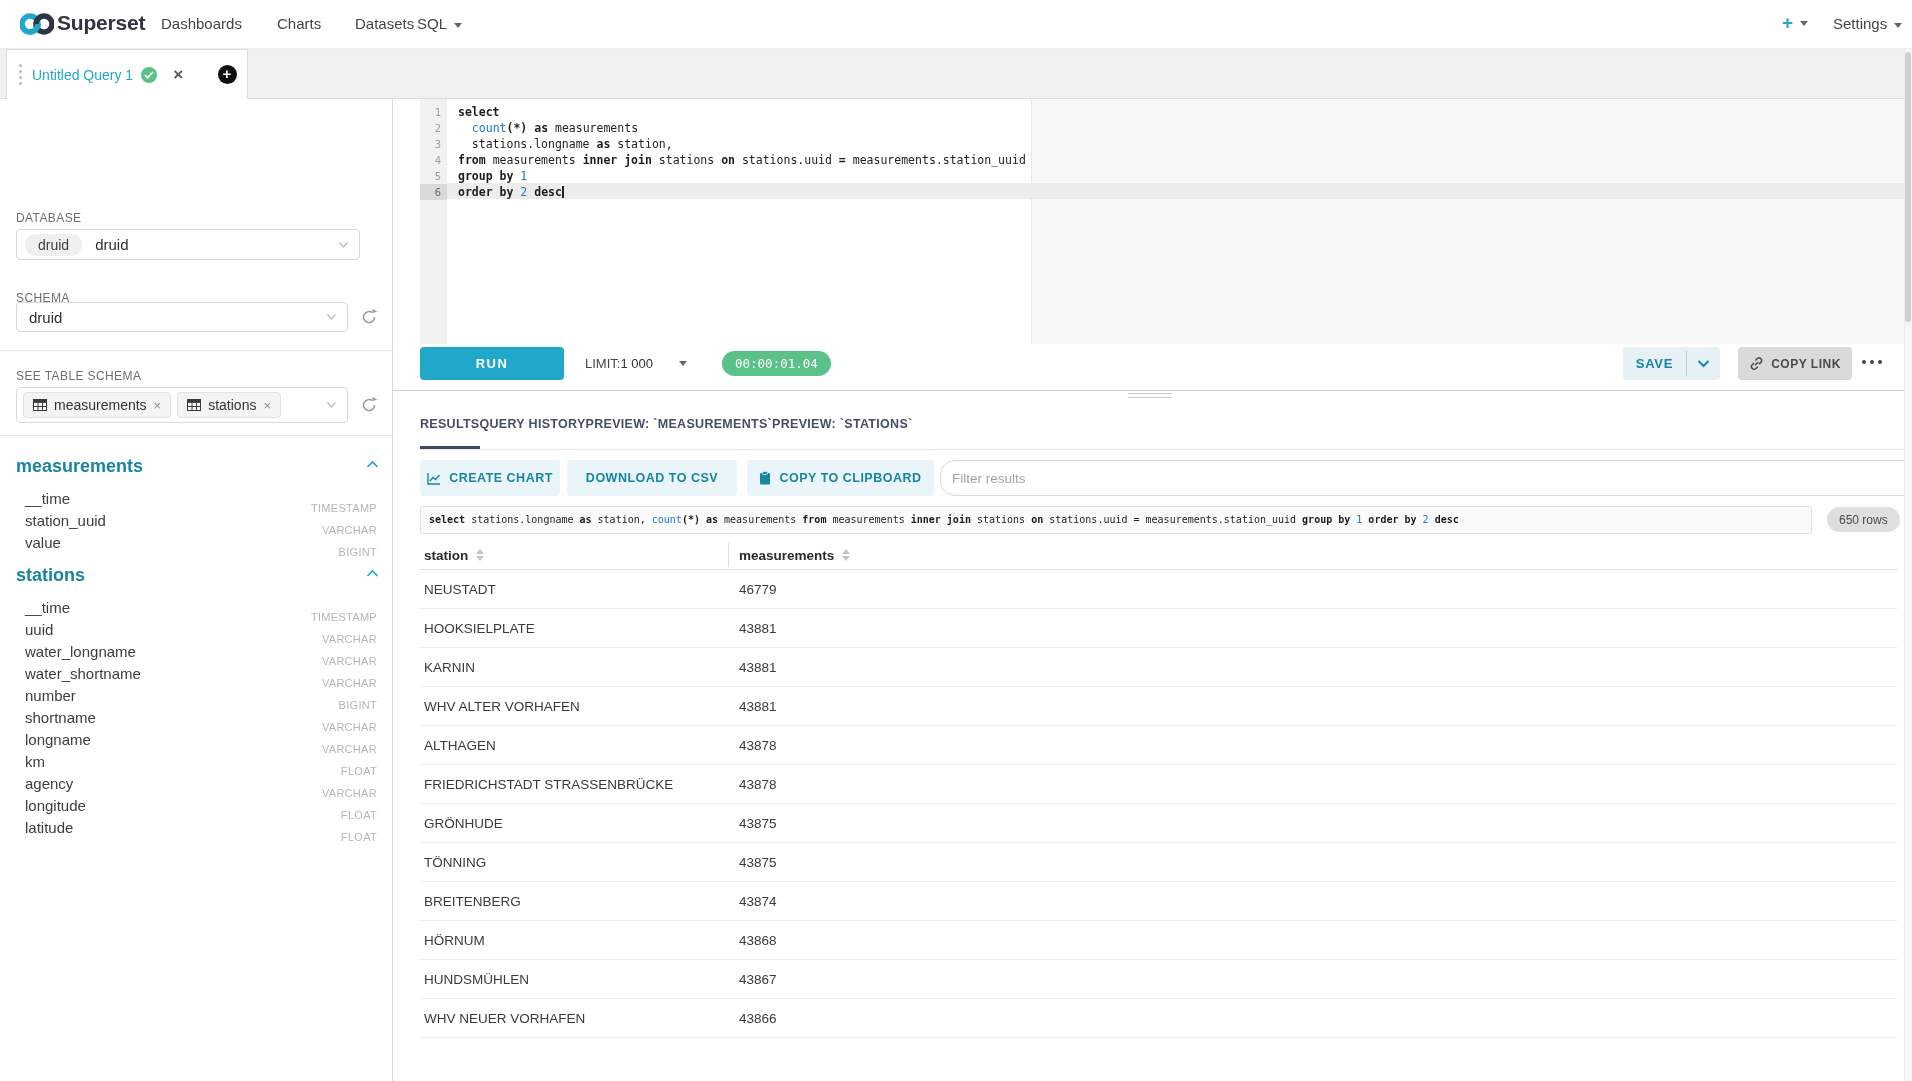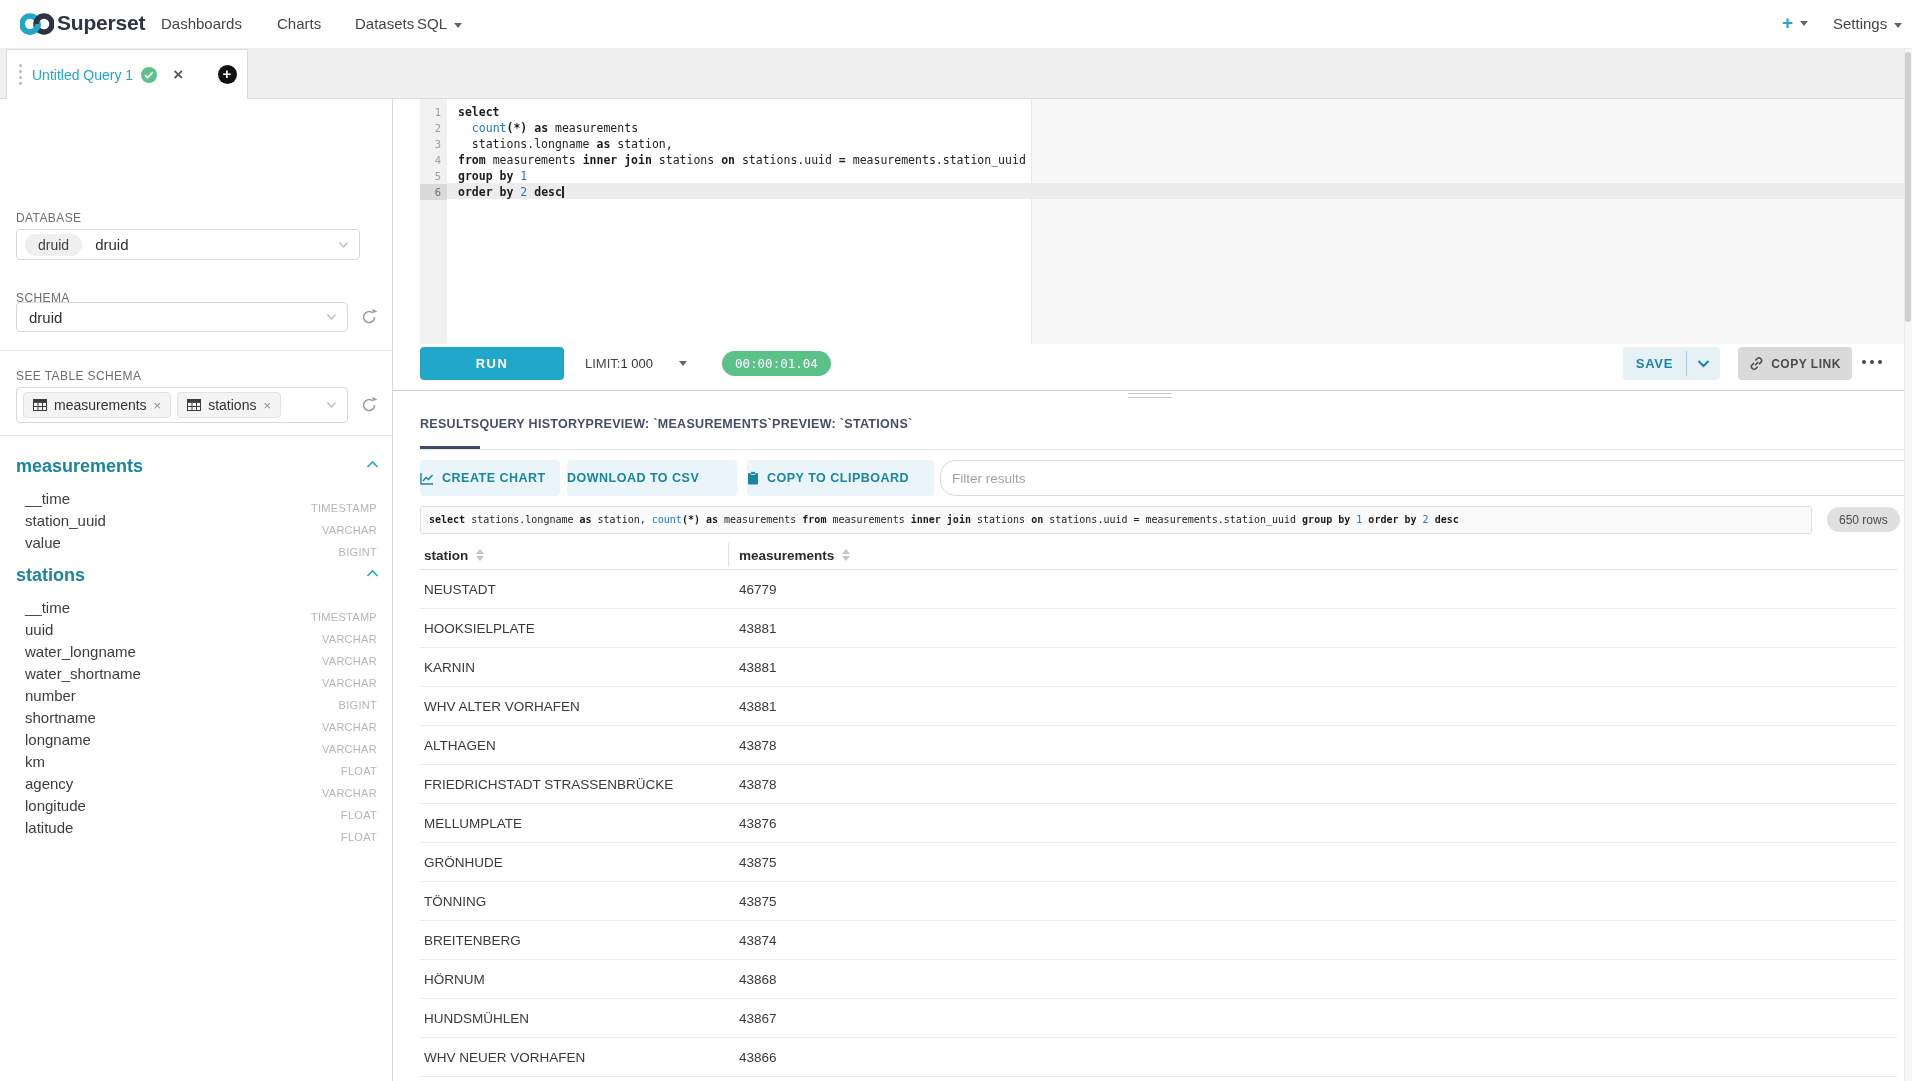--- a/index.html
+++ b/index.html
@@ -85,21 +85,21 @@
   #kebab i { width:4px; height:4px; border-radius:50%; background:#3d4856; }
 
   
   #south-border { left:393px; top:390px; width:1511px; height:1px; background:#cfcfcf; }
   #drag-handle { left:1128px; top:393px; width:44px; cursor:row-resize; }
   #drag-handle i { display:block; height:1px; background:#c9c9c9; margin-bottom:3px; }
   #south-tabs { left:420px; top:398px; width:1484px; height:52px; display:flex; border-bottom:1px solid #e6e6e6; }
   .south-tab { height:100%; display:flex; align-items:center; font-size:12.5px; font-weight:600; color:#454e63; letter-spacing:0.3px; cursor:pointer; border-bottom:3px solid transparent; padding-top:3px; }
   .south-tab.active { border-bottom-color:#3e4a68; }
 
-  .action-btn { position:absolute; top:460px; height:36px; background:#e9f5f9; border:none; border-radius:4px; color:#1985a0; font-weight:bold; font-size:12.5px; letter-spacing:0.5px; cursor:pointer; display:flex; align-items:center; gap:8px; font-family:inherit; }
+  .action-btn { position:absolute; top:460px; height:36px; background:#e9f5f9; border:none; border-radius:4px; color:#1985a0; font-weight:bold; font-size:12.5px; letter-spacing:0.5px; cursor:pointer; display:flex; align-items:center; justify-content:center; gap:8px; font-family:inherit; }
   #btn-create-chart { left:420px; width:140px; }
   #btn-download-csv { left:567px; width:170px; }
   #btn-copy-clipboard { left:747px; width:187px; }
   #filter-input { left:940px; top:460px; width:1148px; height:36px; border:1px solid #d9d9d9; border-radius:15px; padding:0 11px; font-size:13.5px; color:#333; font-family:inherit; }
   #filter-input::placeholder { color:#9ca3aa; }
 
   #query-preview { left:420px; top:506px; width:1392px; height:28px; background:#fafafa; border:1px solid #e3e3e3; border-radius:2px; line-height:26px; padding-left:8px; font-family:"DejaVu Sans Mono", monospace; font-size:10px; white-space:nowrap; overflow:hidden; }
   #rows-badge { left:1827px; top:507px; height:25px; padding:0 12px; background:#dfdfdf; border-radius:13px; font-size:12px; color:#4a4a4a; display:flex; align-items:center; }
 
   
@@ -411,24 +411,20 @@
       </div>
       <div class="trow">
         <div class="tcell c0">ALTHAGEN</div>
         <div class="tcell c1">43878</div>
       </div>
       <div class="trow">
         <div class="tcell c0">FRIEDRICHSTADT STRASSENBRÜCKE</div>
         <div class="tcell c1">43878</div>
       </div>
       <div class="trow">
-        <div class="tcell c0">MELLUMPLATE</div>
-        <div class="tcell c1">43876</div>
-      </div>
-      <div class="trow">
         <div class="tcell c0">GRÖNHUDE</div>
         <div class="tcell c1">43875</div>
       </div>
       <div class="trow">
         <div class="tcell c0">TÖNNING</div>
         <div class="tcell c1">43875</div>
       </div>
       <div class="trow">
         <div class="tcell c0">BREITENBERG</div>
         <div class="tcell c1">43874</div>

